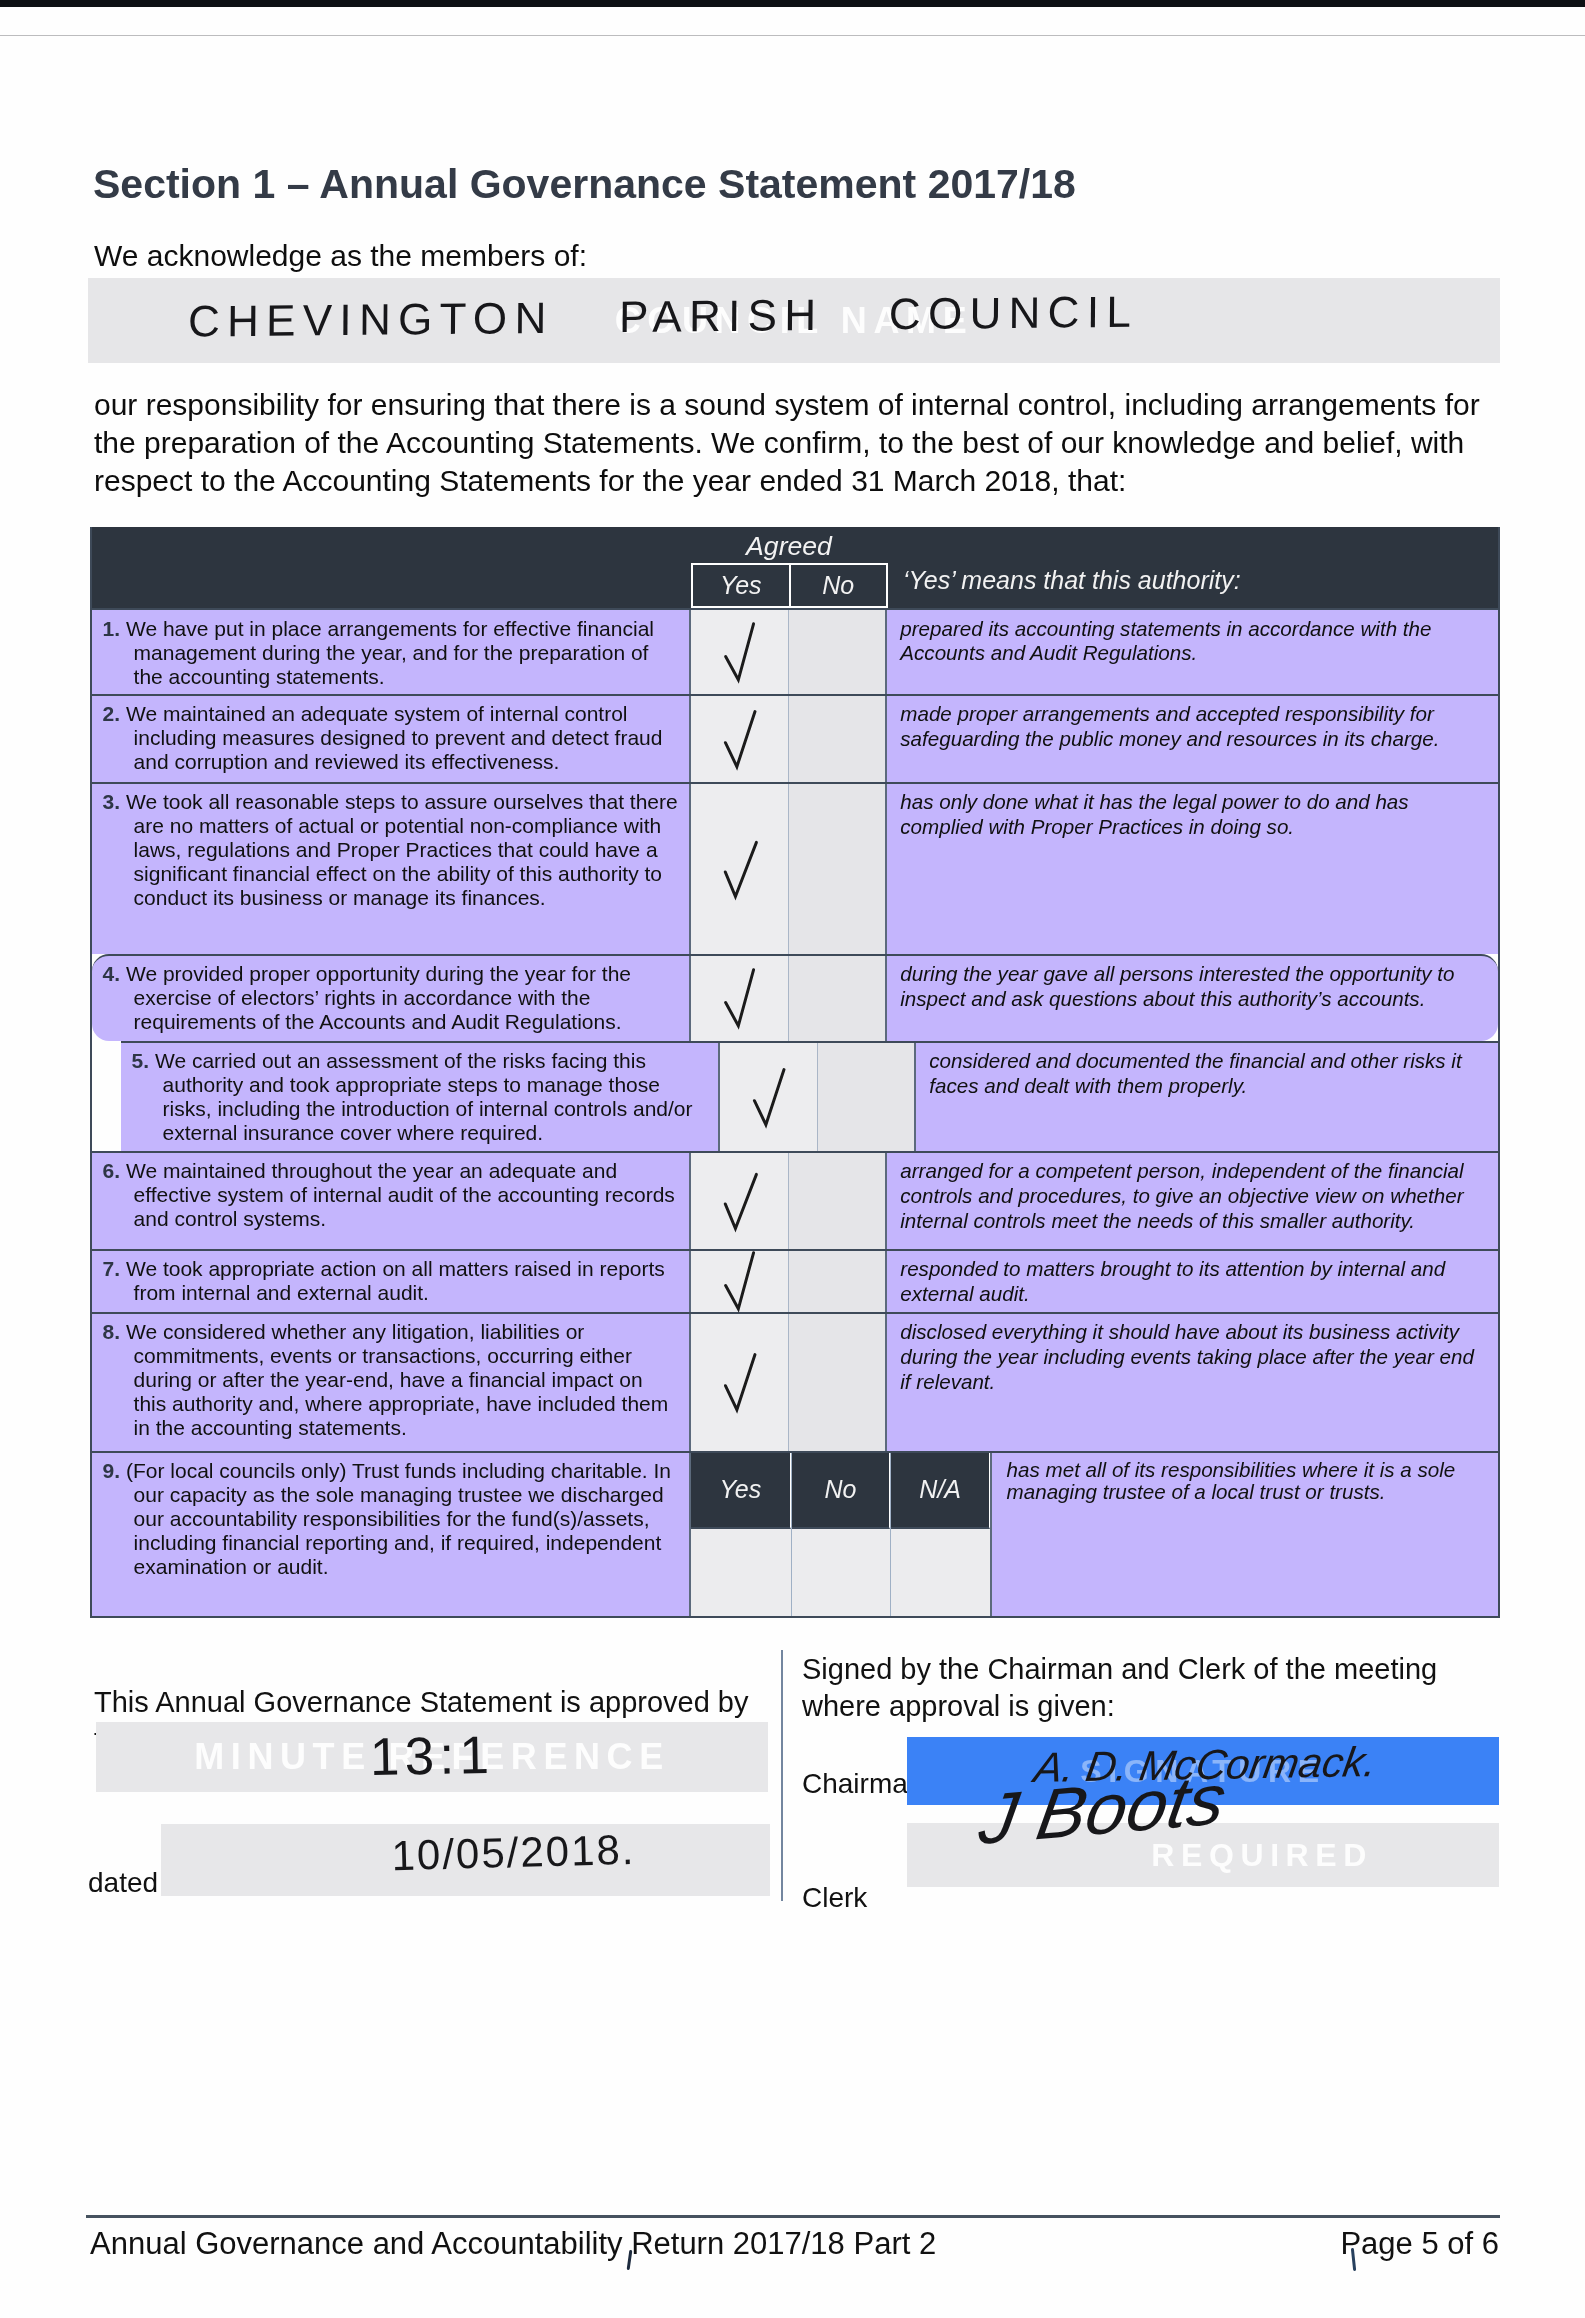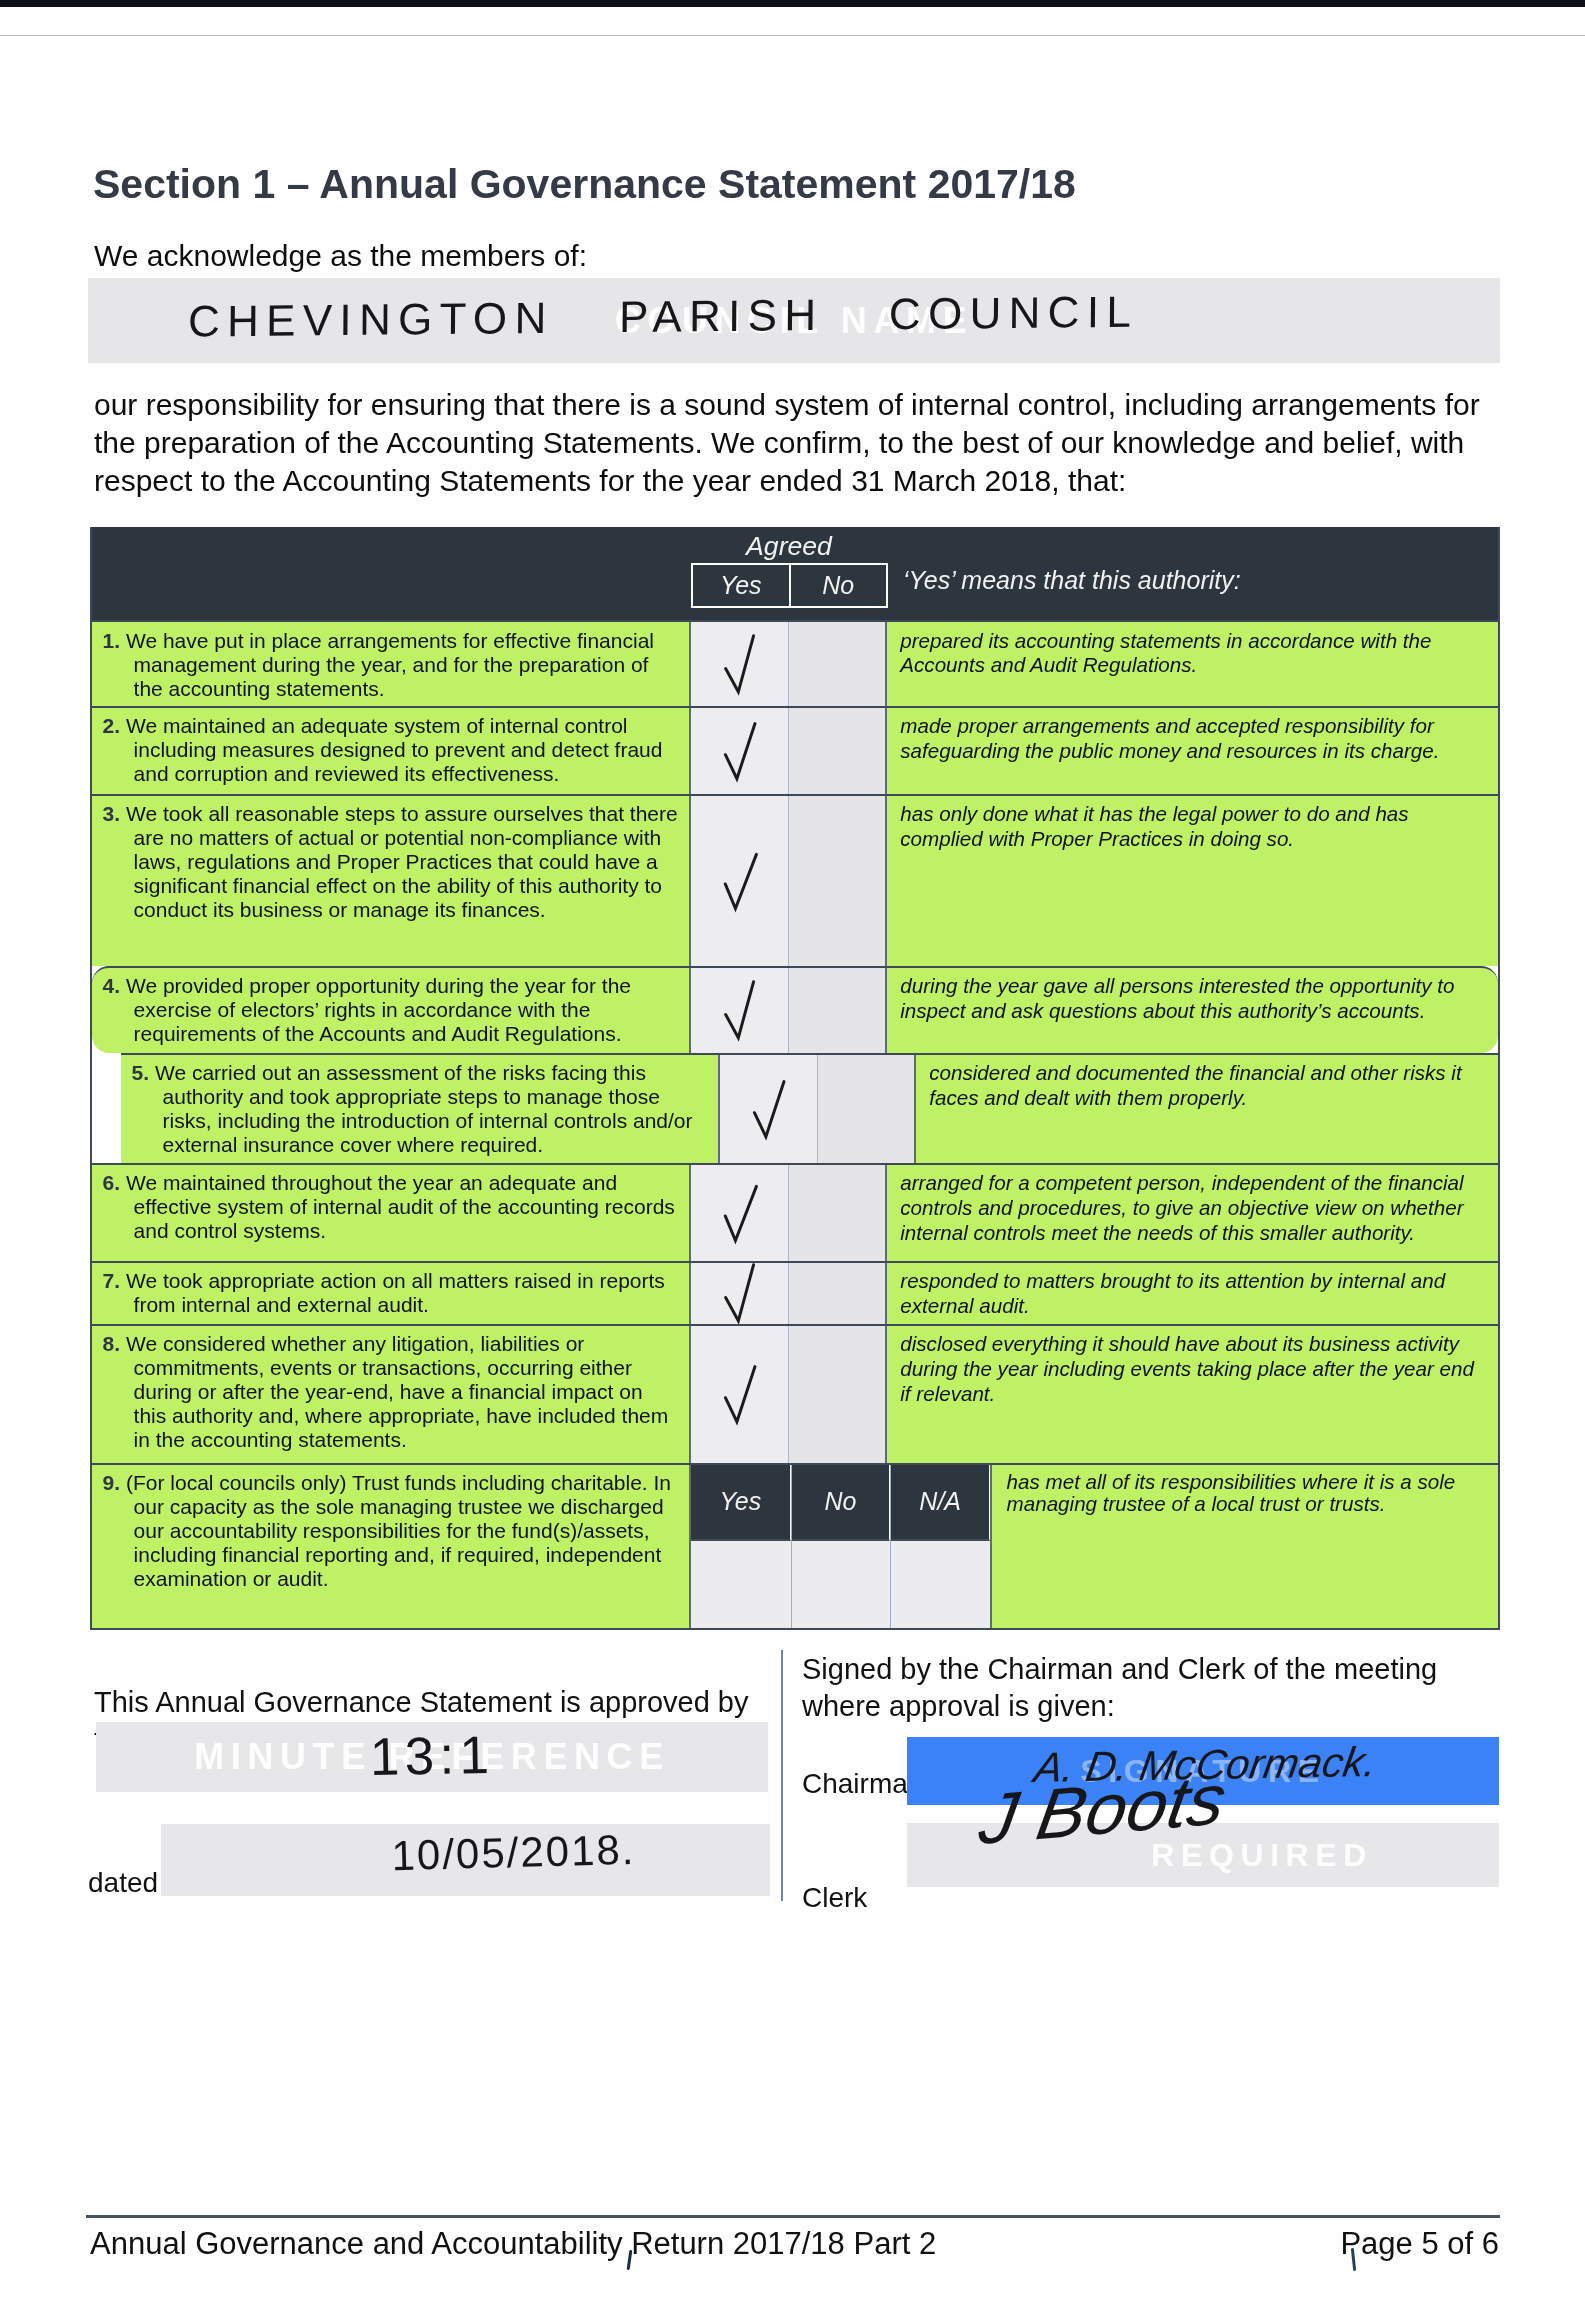--- a/index.html
+++ b/index.html
@@ -40,30 +40,30 @@
 
   .intro{left:94px;top:386px;width:1408px;font-size:30px;line-height:38px;color:#0d0d0d;}
 
   
   .gov-table{
     left:90px;top:527px;width:1410px;
     border:2px solid #3e4a59;border-top:none;
     box-sizing:border-box;
   }
   .t-header{
-    position:relative;height:93px;background:#2d353f;color:#f2f2f2;
+    position:relative;height:81px;background:#2d353f;color:#f2f2f2;
     font-style:italic;
   }
   .agreed-label{position:absolute;left:599px;top:4px;width:196px;text-align:center;font-size:26.6px;}
   .yn-box{position:absolute;left:599px;top:36px;width:197px;height:45px;border:2px solid #fff;box-sizing:border-box;display:flex;}
   .yn-box .ynh{flex:1;display:flex;align-items:center;justify-content:center;font-size:25px;}
   .yn-box .ynh:first-child{border-right:2px solid #fff;}
   .meaning-header{position:absolute;left:811px;top:39px;font-size:25px;}
 
-  .t-row{display:flex;border-top:2.7px solid #3e4a59;box-sizing:border-box;background:#bef264;}
+  .t-row{display:flex;border-top:2.7px solid #3e4a59;box-sizing:border-box;background:#c4b5fd;}
   .cell-statement{width:599px;box-sizing:border-box;padding:6.6px 10.6px 5.3px 10.6px;
     font-size:21px;line-height:24px;border-right:2px solid #5c6a7c;}
   .cell-statement .num{font-weight:bold;color:#2e3646;}
   .stmt-wrap{display:block;padding-left:31px;text-indent:-31px;}
   .cell-yes,.cell-no{width:98px;box-sizing:border-box;position:relative;}
   .cell-yes{background:#ededef;border-right:1.3px solid #aab6c7;}
   .cell-no{background:#e5e5e8;border-right:2px solid #5c6a7c;}
   .cell-meaning{flex:1;box-sizing:border-box;padding:6.6px 12px 5.3px 13.3px;
     font-size:20.6px;line-height:24.6px;font-style:italic;color:#101010;}
   .check{position:absolute;left:50%;top:50%;transform:translate(-50%,-50%) rotate(3deg);}

